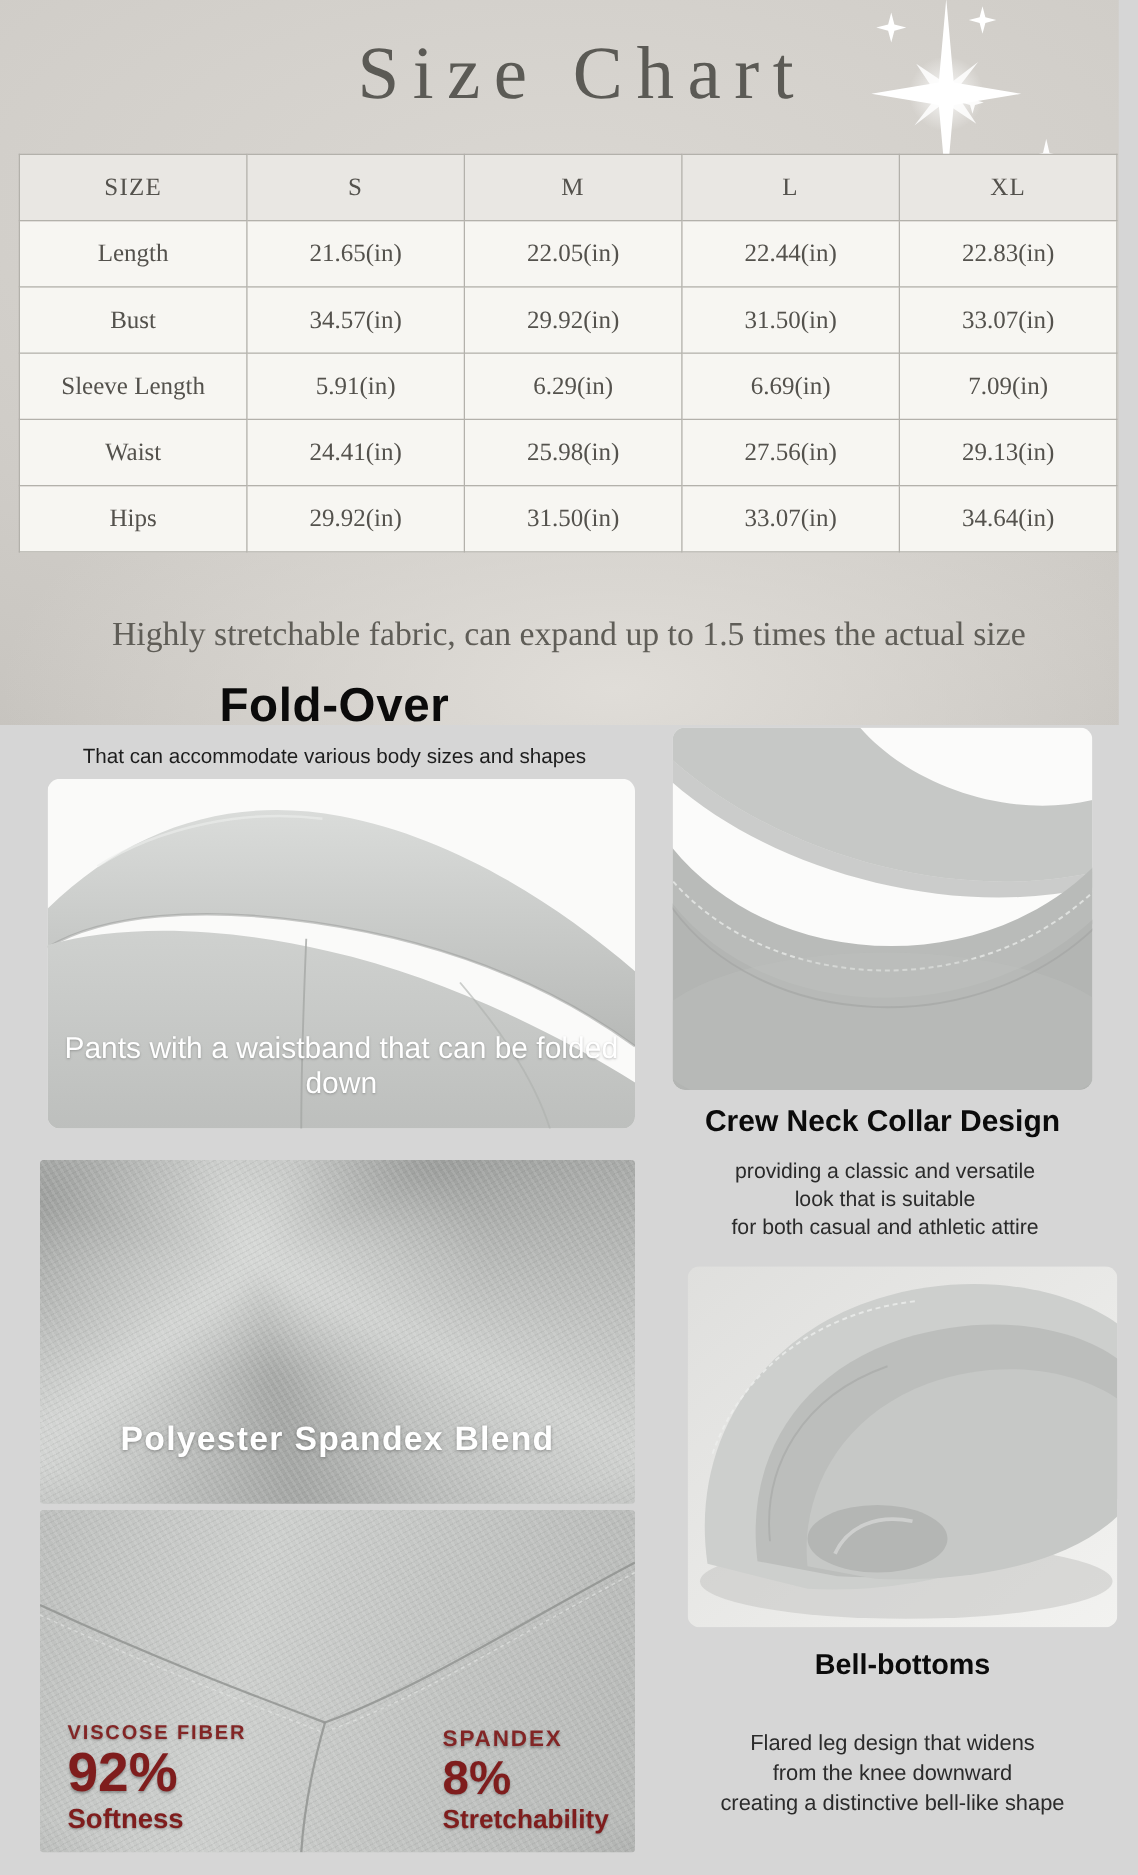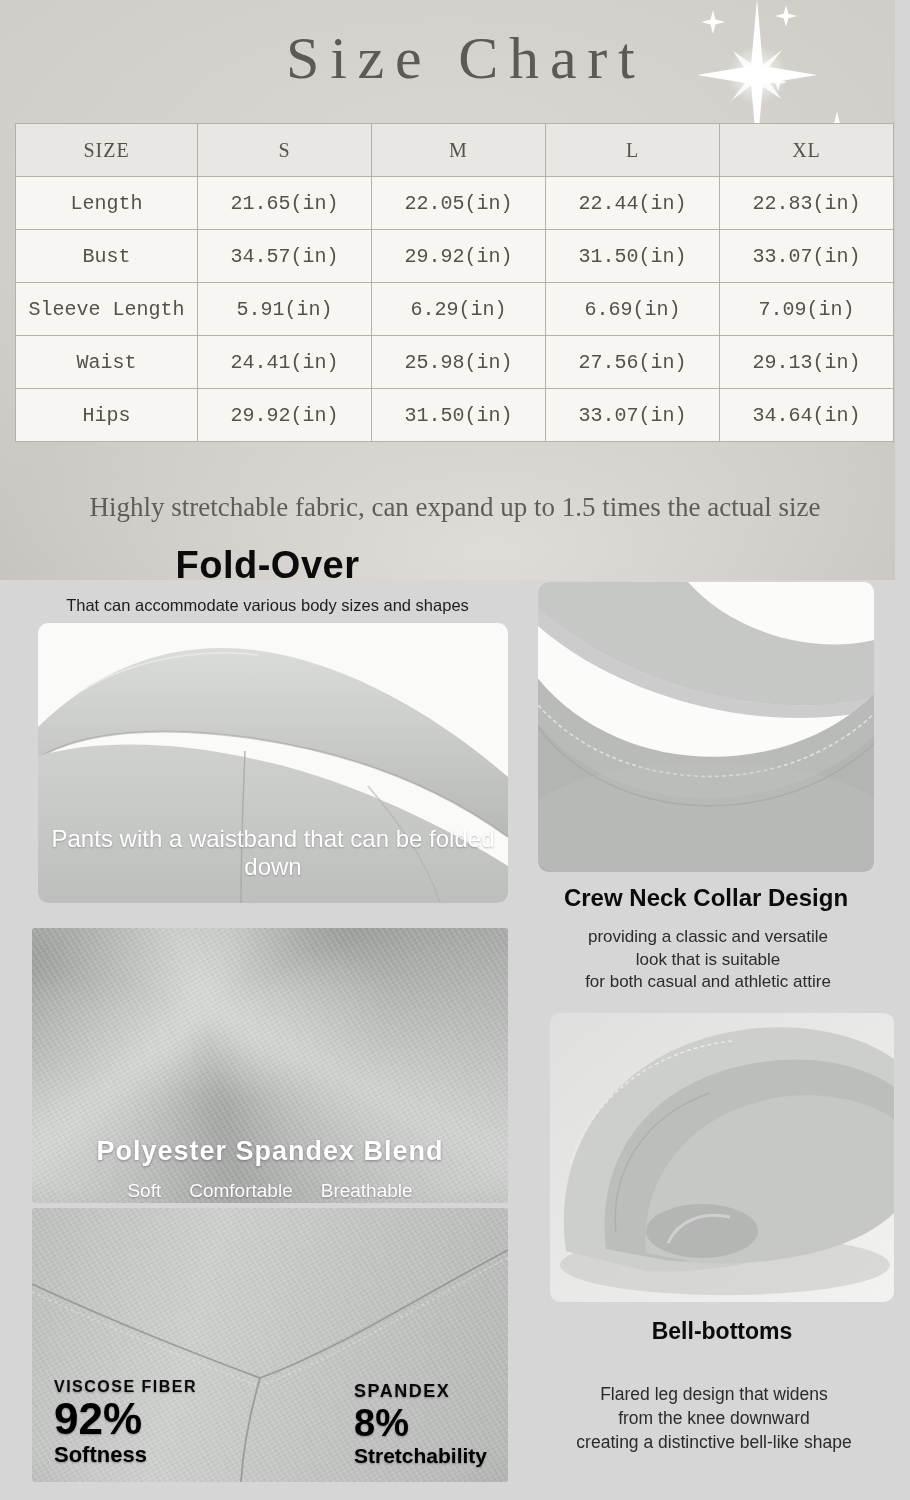--- a/index.html
+++ b/index.html
@@ -13,21 +13,21 @@
   .page-title{position:absolute;left:0;top:24px;width:910px;text-align:center;
     font-family:"Liberation Serif","DejaVu Serif",serif;font-size:60px;font-weight:500;
     color:#5b5a55;letter-spacing:.18em;padding-left:.18em;}
   .sparkles{position:absolute;left:640px;top:0;width:270px;height:160px;}
   
   .size-table{position:absolute;left:15px;top:123px;width:878px;border-collapse:collapse;
     table-layout:fixed;font-family:"Liberation Serif","DejaVu Serif",serif;color:#54524d;}
   .size-table th,.size-table td{border:1px solid #b3b1ab;text-align:center;vertical-align:middle;
     font-weight:normal;font-size:20px;height:50px;margin-top:48px;}
   .size-table th{background:#e9e7e3;letter-spacing:1px;}
-  .size-table td{background:#f7f6f2;font-family:Liberation Mono, monospace;}
+  .size-table td{background:#f7f6f2;}
   .stretch-note{position:absolute;left:0;top:492px;width:910px;text-align:center;
     font-family:"Liberation Serif","DejaVu Serif",serif;font-size:27px;color:#5f5d57;}
   
   .features-section{position:absolute;left:0;top:580px;width:910px;height:920px;background:#d6d6d6;}
   .feature-title{position:absolute;text-align:center;font-weight:700;color:#0b0b0b;}
   .fold-title{left:0;top:544px;width:535px;font-size:38px;letter-spacing:.5px;}
   .fold-subtitle{position:absolute;left:0;top:596px;width:535px;text-align:center;
     font-size:16.5px;color:#1d1d1d;}
   .crew-title{left:538px;top:884px;width:336px;font-size:24px;}
   .bell-title{left:550px;top:1318px;width:344px;font-size:23px;}
@@ -59,21 +59,21 @@
     background:radial-gradient(120% 100% at 50% 45%, rgba(0,0,0,0) 60%, rgba(0,0,0,.16) 100%);}
   .blend-title{position:absolute;left:0;top:208px;width:100%;text-align:center;color:#fff;
     font-size:27px;font-weight:700;letter-spacing:1px;text-shadow:0 1px 3px rgba(0,0,0,.35);}
   .blend-qualities{position:absolute;left:0;top:252px;width:100%;display:flex;
     justify-content:center;gap:28px;color:#fff;font-size:19px;
     text-shadow:0 1px 2px rgba(0,0,0,.3);}
   
   .photo4-bg{position:absolute;inset:0;
     background:linear-gradient(105deg,#bdbfbd 0%,#cdcfcd 35%,#c3c5c3 60%,#b6b8b6 100%);}
   .photo4 svg.seams{position:absolute;inset:0;width:100%;height:100%;}
-  .comp-block{position:absolute;bottom:14px;color:#000000;text-shadow:0 1px 2px rgba(0,0,0,.3);}
+  .comp-block{position:absolute;bottom:14px;color:#7f1d1d;text-shadow:0 1px 2px rgba(0,0,0,.3);}
   .comp-viscose{left:22px;}
   .comp-spandex{left:322px;}
   .comp-label{font-size:16px;letter-spacing:1.5px;font-weight:700;opacity:.95;}
   .comp-spandex .comp-label{font-size:18px;}
   .comp-value{font-size:44px;font-weight:700;line-height:46px;}
   .comp-spandex .comp-value{font-size:38px;line-height:42px;}
   .comp-trait{font-size:22px;font-weight:700;}
   .comp-spandex .comp-trait{font-size:21px;}
 </style>
 </head>
@@ -208,25 +208,20 @@
     <div>providing a classic and versatile</div>
     <div>look that is suitable</div>
     <div>for both casual and athletic attire</div>
   </div>
 
   <div class="photo photo3">
     <div class="swirl-bg"></div>
     <div class="fabric-grain"></div>
     <div class="vignette"></div>
     <div class="blend-title">Polyester Spandex Blend</div>
-    <div class="blend-qualities">
-      <span>Soft</span>
-      <span>Comfortable</span>
-      <span>Breathable</span>
-    </div>
   </div>
 
   <div class="photo photo4">
     <div class="photo4-bg"></div>
     <div class="fabric-grain"></div>
     <svg class="seams" viewBox="0 0 476 274" preserveAspectRatio="none">
       <path d="M0,76 C95,120 175,150 228,170" stroke="#8f918f" stroke-width="1.8" fill="none" opacity=".8"></path>
       <path d="M476,42 C385,90 305,142 228,170" stroke="#8f918f" stroke-width="1.8" fill="none" opacity=".8"></path>
       <path d="M228,170 C218,205 211,242 209,274" stroke="#8f918f" stroke-width="1.8" fill="none" opacity=".8"></path>
       <path d="M0,84 C95,128 173,157 224,177" stroke="#e6e8e6" stroke-width="1.2" stroke-dasharray="3 3" fill="none" opacity=".6"></path>

